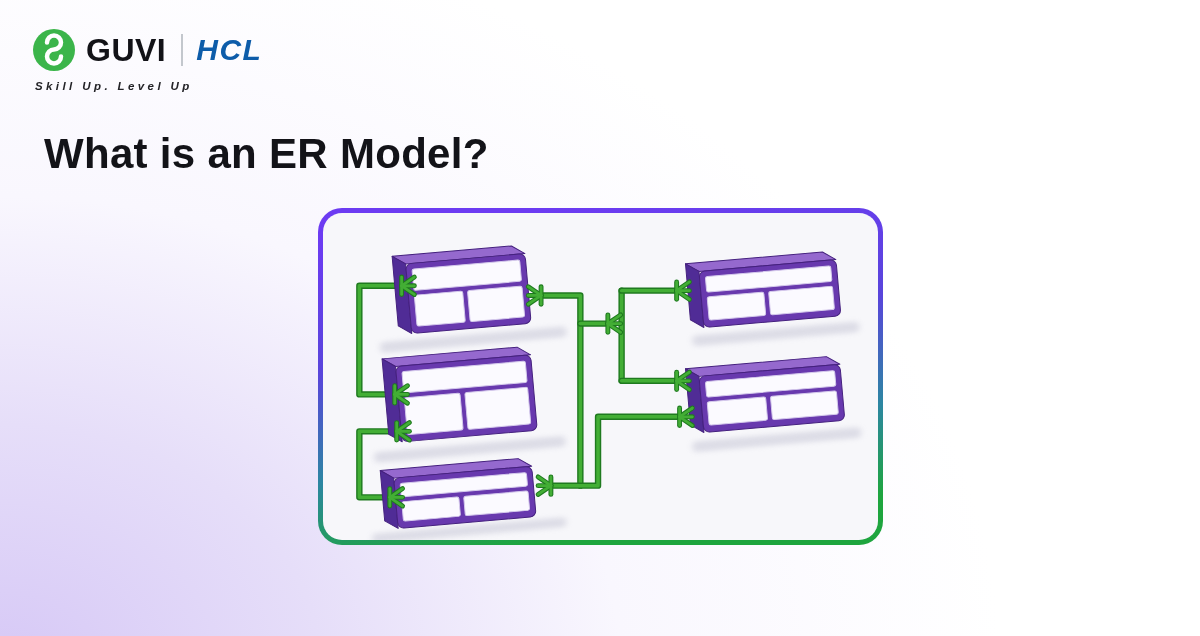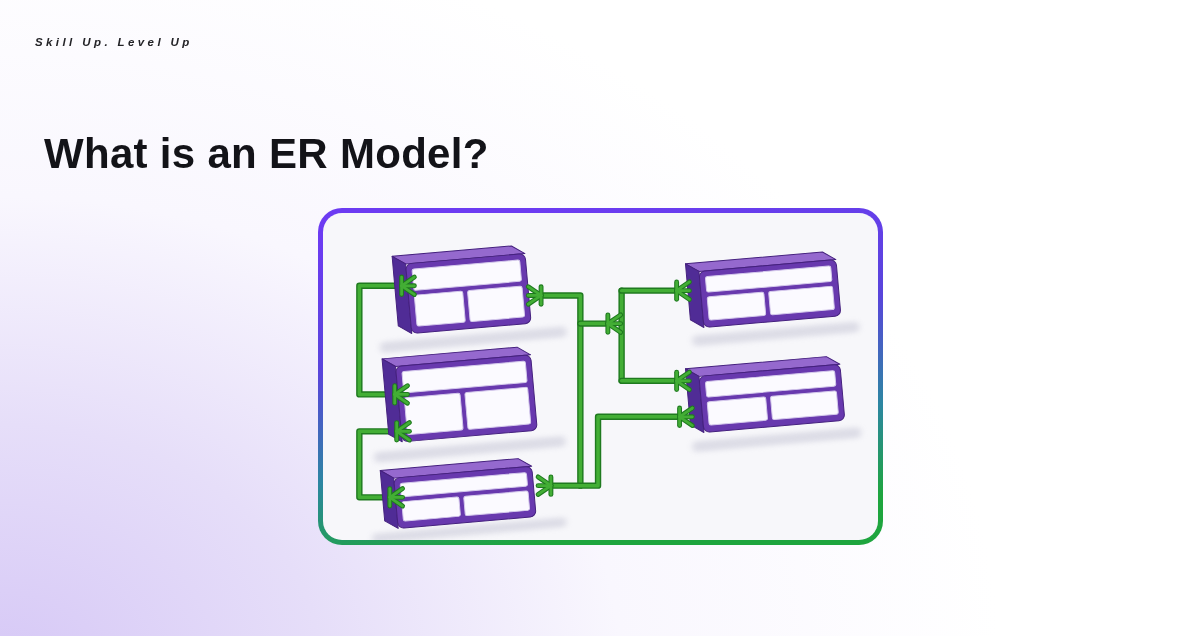--- a/index.html
+++ b/index.html
@@ -24,20 +24,29 @@
     padding:5px;border-radius:24px;
     background:linear-gradient(172deg,#6C3BF2 8%,#5945DB 40%,#2C86A2 66%,#1EA53E 88%);
   }
   .card-inner{width:100%;height:100%;border-radius:19px;background:#F7F7FA;position:relative;overflow:hidden;}
   svg.diagram{position:absolute;left:0;top:0;width:100%;height:100%;display:block;}
 </style>
 </head>
 <body>
 
 <div class="header">
+  <div class="brand-row">
+    <svg class="guvi-icon" viewBox="0 0 44 44">
+      <circle id="guvi-icon-circle" cx="22" cy="22" r="21" fill="#3BB54A"></circle>
+      <path d="M 15 14.5 A 7 7 0 1 1 22 21.5 A 7 7 0 1 0 29 28.5" fill="none" stroke="#FFFFFF" stroke-width="4.5" stroke-linecap="round"></path>
+    </svg>
+    <span class="guvi-word" style="color: rgb(18, 18, 23);">GUVI</span>
+    <span class="brand-divider"></span>
+    <span class="hcl-word" style="color: rgb(13, 92, 169);">HCL</span>
+  </div>
   <div class="tagline">Skill Up. Level Up</div>
 </div>
 
 <div class="page-title">What is an ER Model?</div>
 
 <div class="diagram-card">
   <div class="card-inner" style="background: rgb(247, 247, 250);">
       <svg viewBox="0 0 565 337" preserveAspectRatio="none" class="diagram">
         <defs>
           <filter id="soft" x="-60%" y="-60%" width="220%" height="220%">

